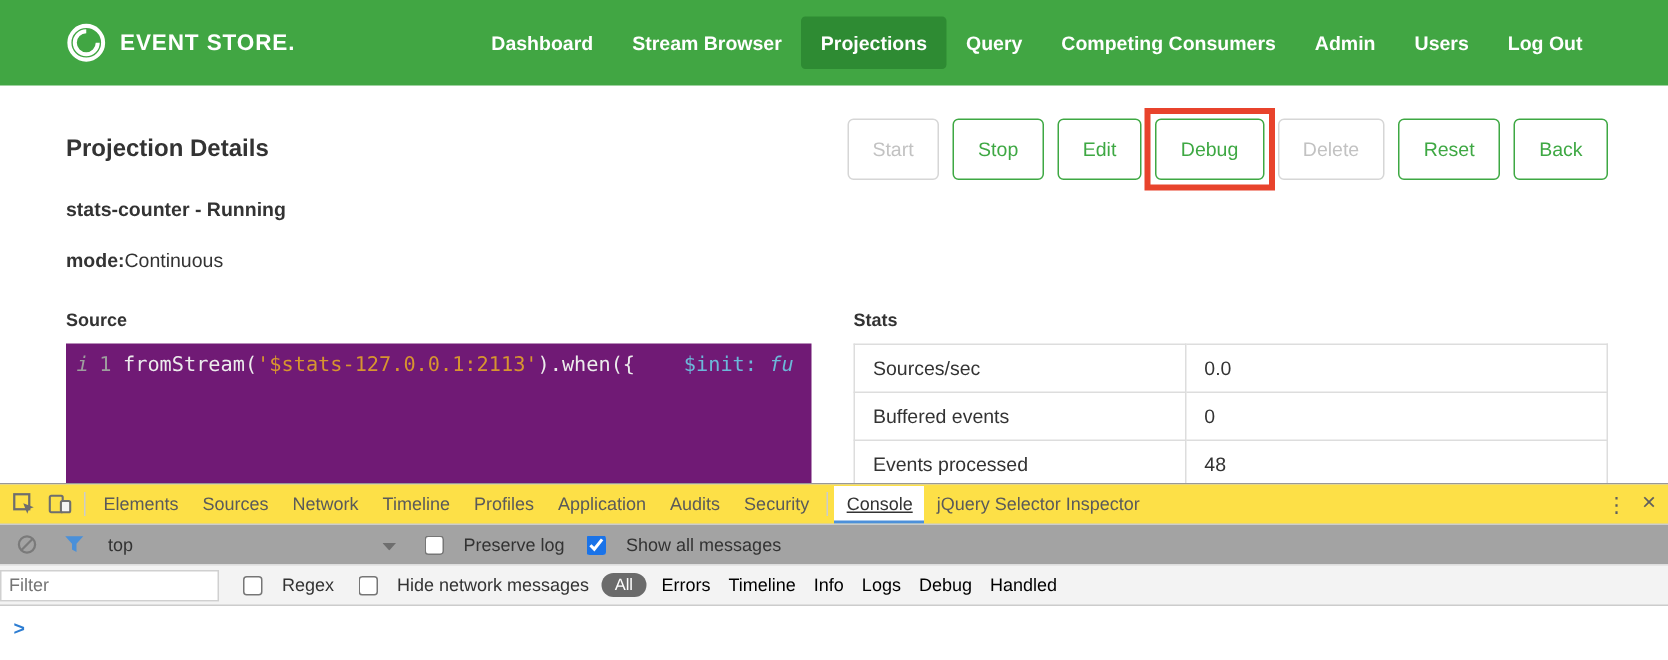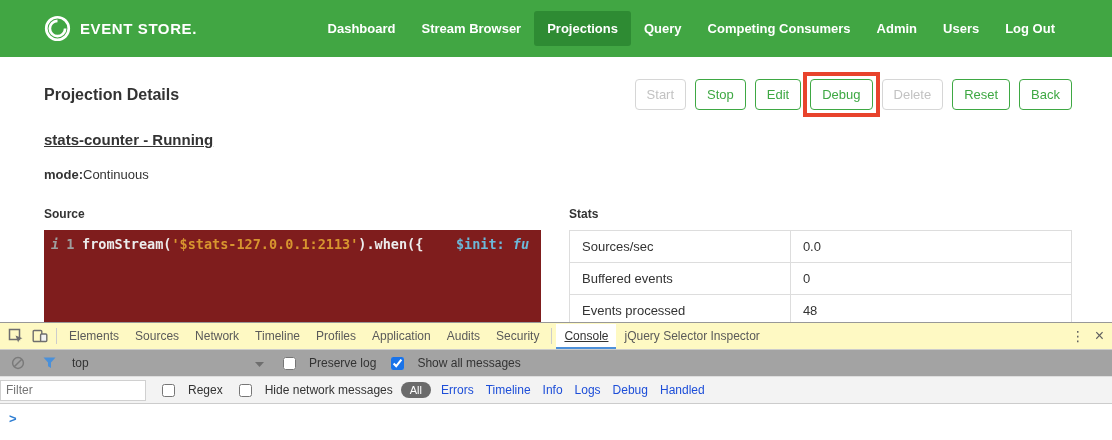--- a/index.html
+++ b/index.html
@@ -22,46 +22,46 @@
     cursor: pointer; white-space: nowrap; border-radius: 3px; text-decoration: none;
   }
   .nav-item.active { background: #2e8b33; }
 
   
   .main { padding: 0 40px 0 44px; }
   .page-header { margin-top: 22px; display: flex; justify-content: space-between; align-items: center; }
   .page-title { font-size: 16px; font-weight: bold; margin: 0; color: #333; }
   .actions { display: flex; align-items: center; }
   .btn {
-    font-family: "Liberation Sans", sans-serif; font-size: 13px; height: 31px; padding: 0 11px;
+    font-family: "Liberation Sans", sans-serif; font-size: 13px; height: 41px; padding: 0 16px;
     background: #fff; border: 1px solid #3ea843; color: #3ea843; border-radius: 4px;
     margin-left: 9px; cursor: pointer;
   }
   .btn.disabled { border-color: #d6d6d6; color: #c2c2c2; cursor: default; }
   .debug-wrap { position: relative; display: inline-block; margin-left: 9px; }
   .debug-wrap .btn { margin-left: 0; }
   .annotation-box {
     position: absolute; top: -7px; left: -7px; right: -7px; bottom: -7px;
     border: 4px solid #e8432c; pointer-events: none;
   }
 
-  .proj-name { margin-top: 21px; font-size: 15px; font-weight: bold; text-decoration: underline; }
+  .proj-name { margin-top: 12px; font-size: 13px; font-weight: bold; }
   .mode-line { margin-top: 19px; font-size: 13px; }
   .mode-line .lbl { font-weight: bold; }
 
   
   .columns { margin-top: 17px; display: flex; gap: 28px; align-items: flex-start; }
   .col-source { width: 497px; flex: none; }
   .col-stats { flex: 1; }
   .sec-heading { font-size: 12px; font-weight: bold; margin: 8px 0 9px 0; }
 
   .editor {
-    background: #7f1d1d; height: 132px; overflow: hidden;
+    background: #701a75; height: 132px; overflow: hidden;
     font-family: "DejaVu Sans Mono", monospace; font-size: 13.5px; line-height: 21px;
-    padding-top: 4px; cursor: text; font-weight: bold;
+    padding-top: 4px; cursor: text;
   }
   .code-line { display: flex; white-space: pre; }
   .gutter { flex: none; width: 38px; color: #9e9e9e; padding-left: 7px; }
   .gutter .gmark { font-style: italic; }
   .gutter .lineno { margin-left: 7px; }
   .code { color: #ececec; white-space: pre; overflow: hidden; }
   .tok-plain { color: #ececec; }
   .tok-string { color: #d7952f; }
   .tok-atom { color: #6cb8d9; }
   .tok-kw { color: #6cb8d9; font-style: italic; }
@@ -69,21 +69,21 @@
   .stats-table { width: 100%; border-collapse: collapse; font-size: 13px; }
   .stats-table td { border: 1px solid #ddd; padding: 8px 12px; color: #333; background: #fff; }
   .stats-table td.k { width: 44%; }
 
   
   .devtools {
     position: absolute; left: 0; right: 0; bottom: 0; height: 118px;
     background: #fff; border-top: 1px solid #989898; font-size: 12px; color: #333;
   }
   .dt-tabbar {
-    height: 27px; background: #fef9c3; border-bottom: 1px solid #ccc;
+    height: 27px; background: #fde047; border-bottom: 1px solid #ccc;
     display: flex; align-items: center; padding-left: 4px;
   }
   .dt-icon { display: inline-flex; align-items: center; justify-content: center; width: 24px; height: 24px; cursor: pointer; }
   .dt-sep { width: 1px; height: 16px; background: #ccc; margin: 0 4px; flex: none; }
   .dt-tab { padding: 0 8px; line-height: 25px; color: #5a5a5a; cursor: pointer; white-space: nowrap; }
   .dt-tab.active { color: #333; background: #fff; box-shadow: inset 0 -2px 0 #4d90d9; text-decoration: underline; }
   .dt-right { margin-left: auto; display: flex; align-items: center; gap: 10px; padding-right: 8px; color: #5f5f5f; }
   .dt-right span { cursor: pointer; }
   .dt-dots { font-size: 14px; }
   .dt-close { font-size: 16px; line-height: 1; }
@@ -100,21 +100,21 @@
   .dt-check input { width: 13px; height: 13px; margin: 0; accent-color: #1a73e8; }
 
   .dt-filterbar {
     height: 27px; background: #f3f3f3; border-bottom: 1px solid #ccc;
     display: flex; align-items: center; gap: 8px; padding-right: 6px;
   }
   .dt-filter-input {
     width: 146px; height: 21px; border: 1px solid #d0d0d0; padding: 2px 5px;
     font-family: "Liberation Sans", sans-serif; font-size: 12px; outline: none;
   }
-  .dt-level { color: #1d4ed8; cursor: pointer; padding: 0 2px; white-space: nowrap; }
+  .dt-level { color: #000000; cursor: pointer; padding: 0 2px; white-space: nowrap; }
   .dt-level.pill { background: #6b6b6b; color: #fff; border-radius: 9px; padding: 2px 9px; font-size: 11px; }
 
   .dt-console { height: 36px; background: #fff; cursor: text; }
   .dt-prompt { color: #2d7dd2; font-weight: bold; font-size: 13px; padding: 7px 0 0 9px; display: inline-block; }
 </style>
 </head>
 <body>
 
 <div class="screen">
 

